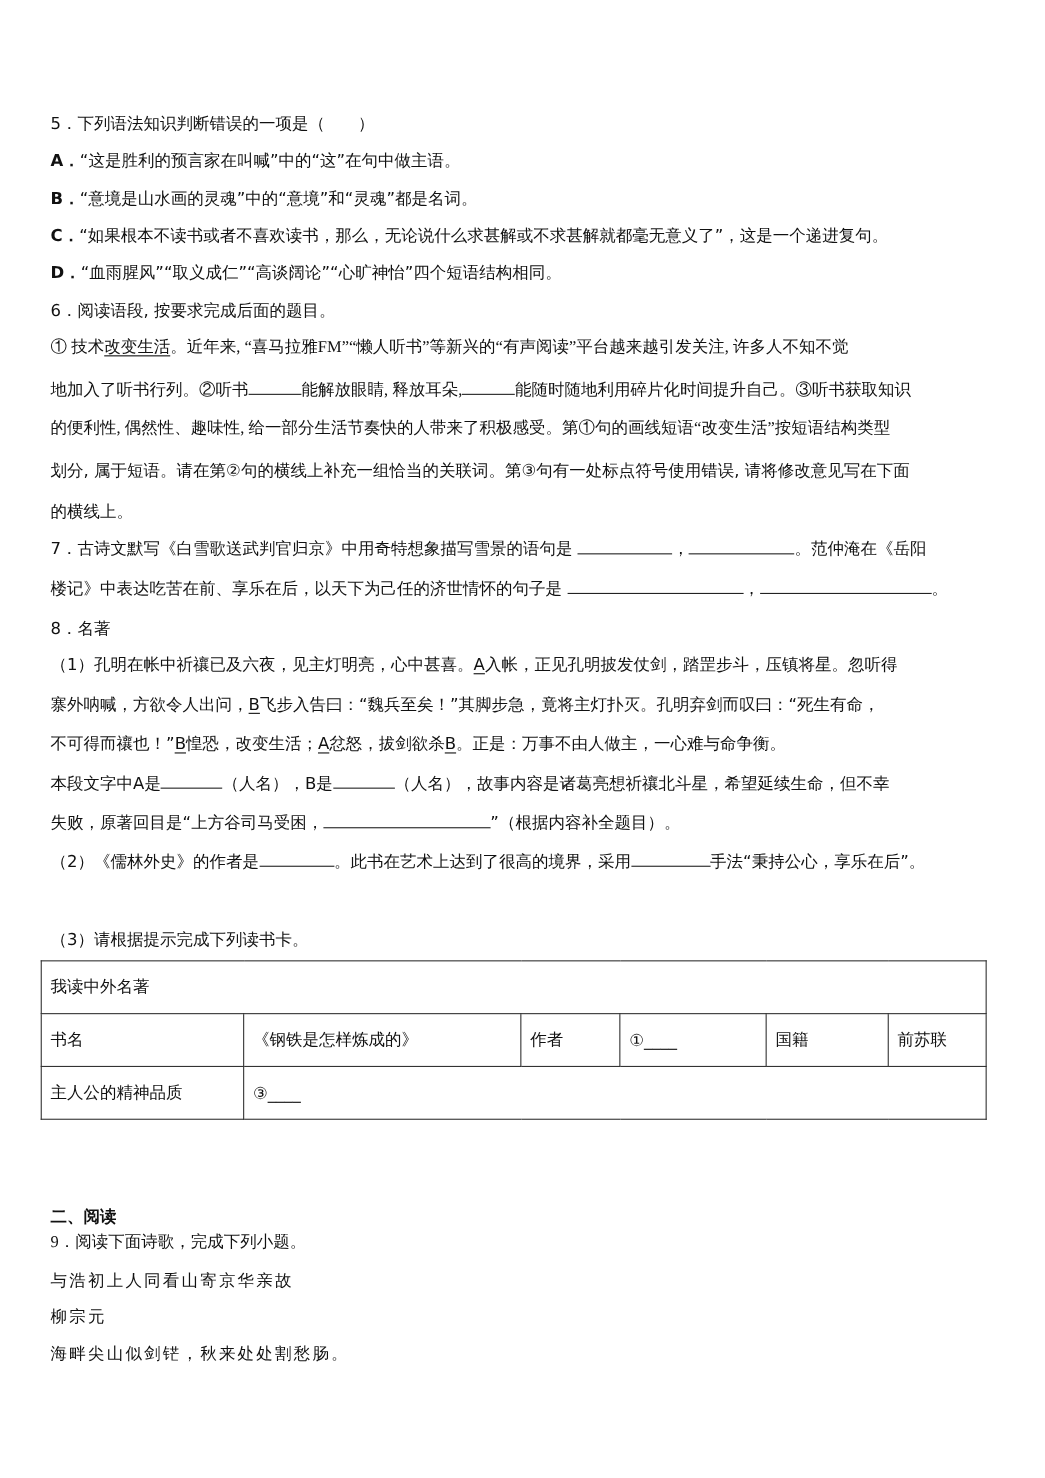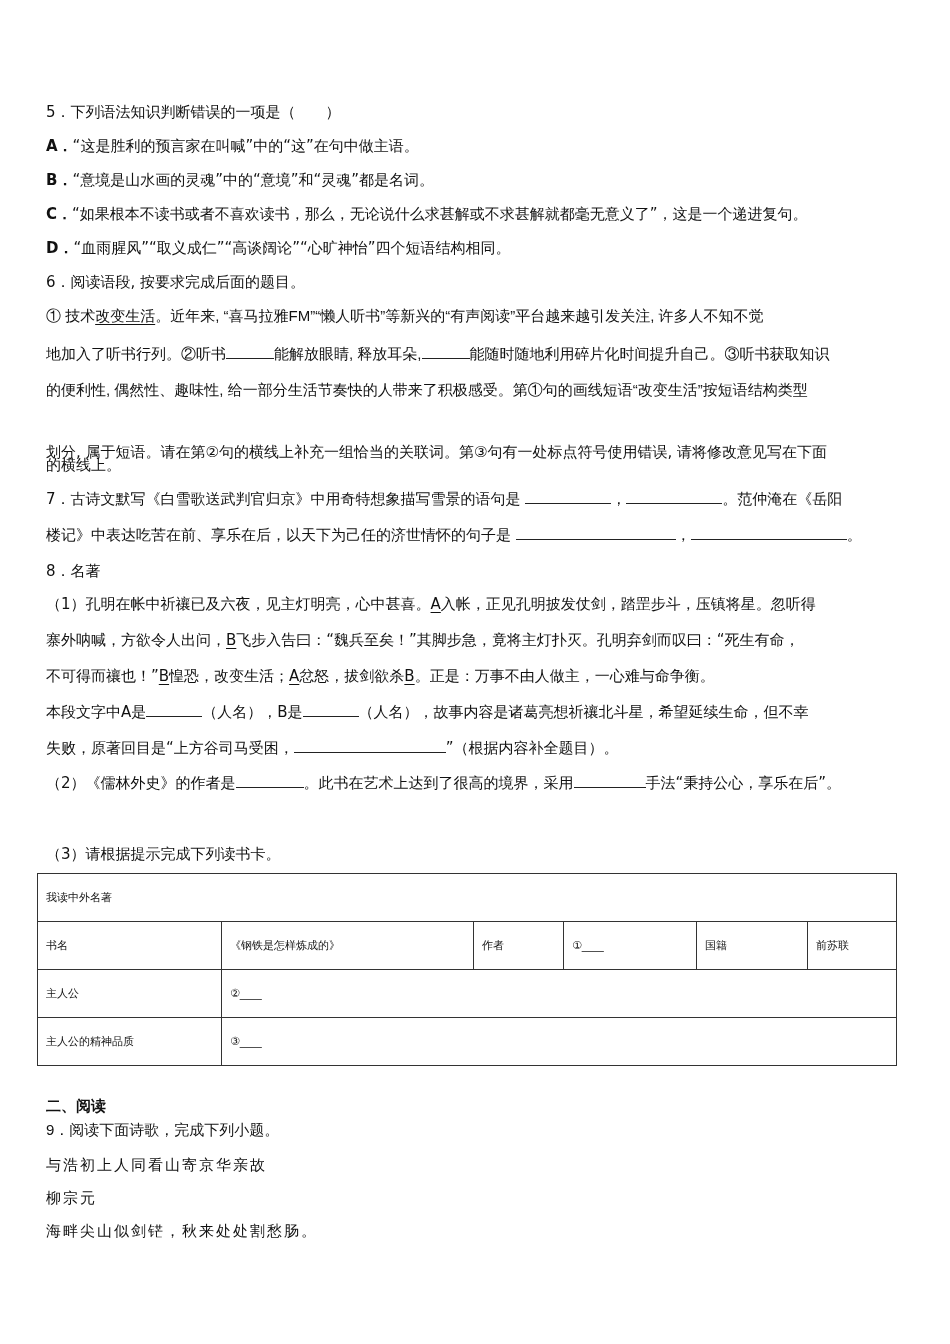--- a/index.html
+++ b/index.html
@@ -1,40 +1,40 @@
 <!DOCTYPE html>
 <html><head>
 <meta charset="utf-8">
 <style>
   html, body { margin: 0; padding: 0; background: #ffffff; }
   body { width: 950px; height: 1344px; position: relative; overflow: hidden;
          font-family: "DejaVu Sans", "Liberation Sans", sans-serif; color: #111; }
   .line { position: absolute; left: 46px; font-size: 15px; white-space: nowrap; line-height: 20px; }
-  .serif { font-family: Liberation Sans, sans-serif; }
+  .serif { font-family: Liberation Serif, serif; }
   .bold { font-weight: bold; }
   .blank { display: inline-block; border-bottom: 1px solid #222; height: 14px; vertical-align: baseline; }
   .ul { text-decoration: underline; text-underline-offset: 3px; }
-  table.card { position: absolute; left: 37px; top: 873px; width: 860px; border-collapse: collapse; font-size: 11px; }
+  table.card { position: absolute; left: 37px; top: 873px; width: 860px; border-collapse: collapse; font-size: 15px; }
   table.card td { border: 1px solid #333; padding: 0 8px; vertical-align: middle; }
   table.card tr { height: 48px; }
 </style>
 </head>
 <body>
 
 <div class="line" style="top:102px;">5．下列语法知识判断错误的一项是（　　）</div>
 <div class="line" style="top:136px;"><span class="bold">A．</span><span>“这是胜利的预言家在叫喊”中的“这”在句中做主语。</span></div>
 <div class="line" style="top:170px;"><span class="bold">B．</span><span>“意境是山水画的灵魂”中的“意境”和“灵魂”都是名词。</span></div>
 <div class="line" style="top:204px;"><span class="bold">C．</span><span>“如果根本不读书或者不喜欢读书，那么，无论说什么求甚解或不求甚解就都毫无意义了”，这是一个递进复句。</span></div>
 <div class="line" style="top:238px;"><span class="bold">D．</span><span>“血雨腥风”“取义成仁”“高谈阔论”“心旷神怡”四个短语结构相同。</span></div>
 
 <div class="line" style="top:272px;">6．阅读语段, 按要求完成后面的题目。</div>
 <div class="line serif" style="top:306px;"><span>① 技术</span><span class="ul">改变生活</span><span>。近年来, “喜马拉雅FM”“懒人听书”等新兴的“有声阅读”平台越来越引发关注, 许多人不知不觉</span></div>
 <div class="line serif" style="top:344px;"><span>地加入了听书行列。②听书</span><span class="blank" style="width:48px;"></span><span>能解放眼睛, 释放耳朵,</span><span class="blank" style="width:48px;"></span><span>能随时随地利用碎片化时间提升自己。③听书获取知识</span></div>
 <div class="line serif" style="top:380px;">的便利性, 偶然性、趣味性, 给一部分生活节奏快的人带来了积极感受。第①句的画线短语“改变生活”按短语结构类型</div>
-<div class="line" style="top:418px;margin-top:24px;">划分, 属于短语。请在第②句的横线上补充一组恰当的关联词。第③句有一处标点符号使用错误, 请将修改意见写在下面</div>
+<div class="line" style="top:418px;">划分, 属于短语。请在第②句的横线上补充一组恰当的关联词。第③句有一处标点符号使用错误, 请将修改意见写在下面</div>
 <div class="line" style="top:455px;">的横线上。</div>
 
 <div class="line" style="top:489px;"><span>7．古诗文默写《白雪歌送武判官归京》中用奇特想象描写雪景的语句是</span> <span class="blank" style="width:86px;"></span><span>，</span><span class="blank" style="width:96px;"></span><span>。范仲淹在《岳阳</span></div>
 <div class="line" style="top:525px;"><span>楼记》中表达吃苦在前、享乐在后，以天下为己任的济世情怀的句子是</span> <span class="blank" style="width:160px;"></span><span>，</span><span class="blank" style="width:156px;"></span><span>。</span></div>
 
 <div class="line" style="top:561px;">8．名著</div>
 <div class="line" style="top:594px; left:46px;"><span>（1）孔明在帐中祈禳已及六夜，见主灯明亮，心中甚喜。</span><span class="ul">A</span><span>入帐，正见孔明披发仗剑，踏罡步斗，压镇将星。忽听得</span></div>
 <div class="line" style="top:630px;"><span>寨外呐喊，方欲令人出问，</span><span class="ul">B</span><span>飞步入告曰：“魏兵至矣！”其脚步急，竟将主灯扑灭。孔明弃剑而叹曰：“死生有命，</span></div>
 <div class="line" style="top:666px;"><span>不可得而禳也！”</span><span class="ul">B</span><span>惶恐，改变生活；</span><span class="ul">A</span><span>忿怒，拔剑欲杀</span><span class="ul">B</span><span>。正是：万事不由人做主，一心难与命争衡。</span></div>
 <div class="line" style="top:702px;"><span>本段文字中A是</span><span class="blank" style="width:56px;"></span><span>（人名），B是</span><span class="blank" style="width:56px;"></span><span>（人名），故事内容是诸葛亮想祈禳北斗星，希望延续生命，但不幸</span></div>
@@ -49,24 +49,20 @@
   </tr>
   <tr>
     <td style="width:167px;">书名</td>
     <td style="width:235px;">《钢铁是怎样炼成的》</td>
     <td style="width:73px;">作者</td>
     <td style="width:116px;">①____</td>
     <td style="width:94px;">国籍</td>
     <td>前苏联</td>
   </tr>
   <tr>
-    <td>主人公</td>
-    <td colspan="5">②____</td>
-  </tr>
-  <tr>
     <td>主人公的精神品质</td>
     <td colspan="5">③____</td>
   </tr>
 </tbody>
   </table>
 
 <div class="line bold" style="top:1096px;">二、阅读</div>
 <div class="line serif" style="top:1120px;">9．阅读下面诗歌，完成下列小题。</div>
 <div class="line serif" style="top:1155px; letter-spacing:2px;">与浩初上人同看山寄京华亲故</div>
 <div class="line serif" style="top:1188px; letter-spacing:2px;">柳宗元</div>

